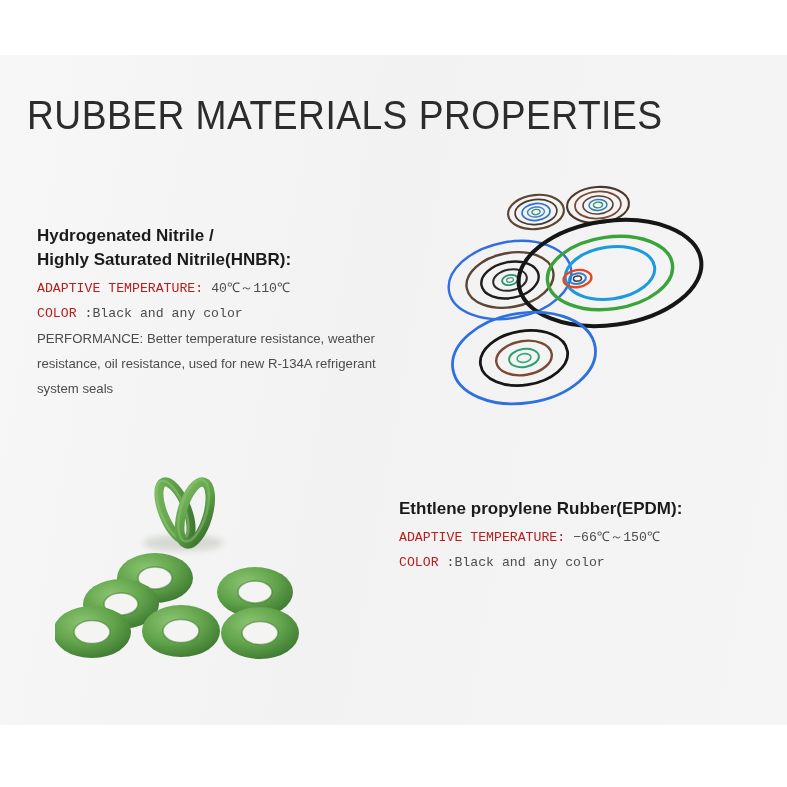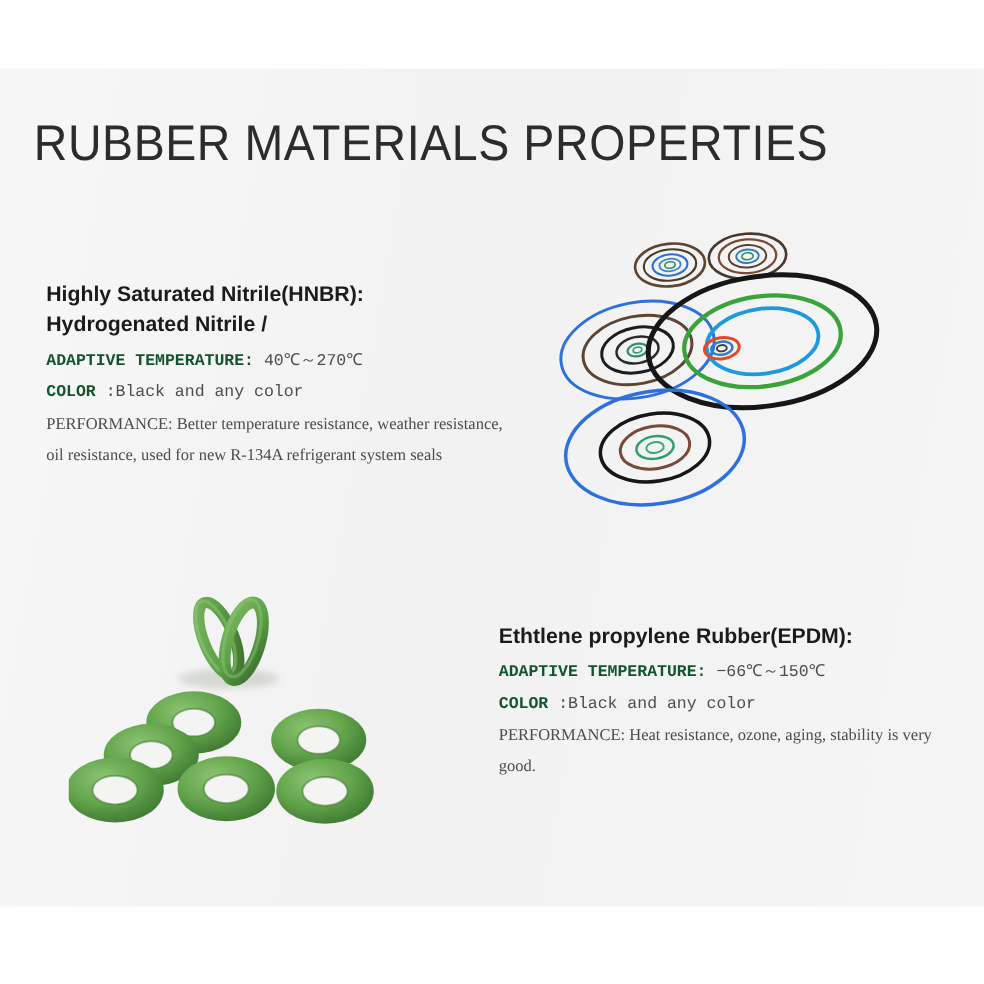--- a/index.html
+++ b/index.html
@@ -59,26 +59,26 @@
     white-space: nowrap;
   }
   .spec-line {
     font-family: "Liberation Mono", "DejaVu Sans Mono", monospace;
     font-size: 13.2px;
     color: #4c4c4c;
     line-height: 25px;
     white-space: nowrap;
   }
   .spec-line .k {
-    font-weight: bold;
-    color: #14532d;
+    font-weight: normal;
+    color: #b91c1c;
     margin-top: 36px;
   }
   .spec-wrap {
-    font-family: Liberation Serif, serif;
+    font-family: Liberation Sans, sans-serif;
     font-size: 13.2px;
     color: #4c4c4c;
     line-height: 25px;
   }
 
   #block-hnbr { left: 37px; top: 224px; width: 380px; }
   #block-epdm { left: 399px; top: 497px; width: 370px; }
 
   
   #rings-assorted {
@@ -105,47 +105,44 @@
 
 <div id="page">
 
   <div id="panel">
     <div id="panel-sheen"></div>
   </div>
 
   <div id="title">RUBBER MATERIALS PROPERTIES</div>
 
   <div class="block" id="block-hnbr">
+    <div class="blk-heading">Hydrogenated Nitrile /</div>
     <div class="blk-heading">Highly Saturated Nitrile(HNBR):</div>
-    <div class="blk-heading">Hydrogenated Nitrile /</div>
     <div class="spec-line" style="margin-top:4px;">
       <span class="k">ADAPTIVE  TEMPERATURE:</span>
-      <span>40℃～270℃</span>
+      <span>40℃～110℃</span>
     </div>
     <div class="spec-line">
       <span class="k">COLOR</span>
       <span>:Black and any color</span>
     </div>
     <div class="spec-wrap">
       <span class="k">PERFORMANCE</span><span>: Better temperature resistance, weather resistance, oil resistance, used for new R-134A refrigerant system seals</span>
     </div>
   </div>
 
   <div class="block" id="block-epdm">
     <div class="blk-heading">Ethtlene propylene Rubber(EPDM):</div>
     <div class="spec-line" style="margin-top:4px;">
       <span class="k">ADAPTIVE  TEMPERATURE:</span>
       <span>−66℃～150℃</span>
     </div>
     <div class="spec-line">
       <span class="k">COLOR</span>
       <span>:Black and any color</span>
-    </div>
-    <div class="spec-wrap">
-      <span class="k">PERFORMANCE</span><span>: Heat resistance, ozone, aging, stability is very good.</span>
     </div>
   </div>
 
   <div id="rings-assorted">
     <svg width="330" height="260" viewBox="0 0 330 260">
       <defs>
         <filter id="soft" x="-20%" y="-20%" width="140%" height="140%">
           <feGaussianBlur stdDeviation="0.55"></feGaussianBlur>
         </filter>
       </defs>

